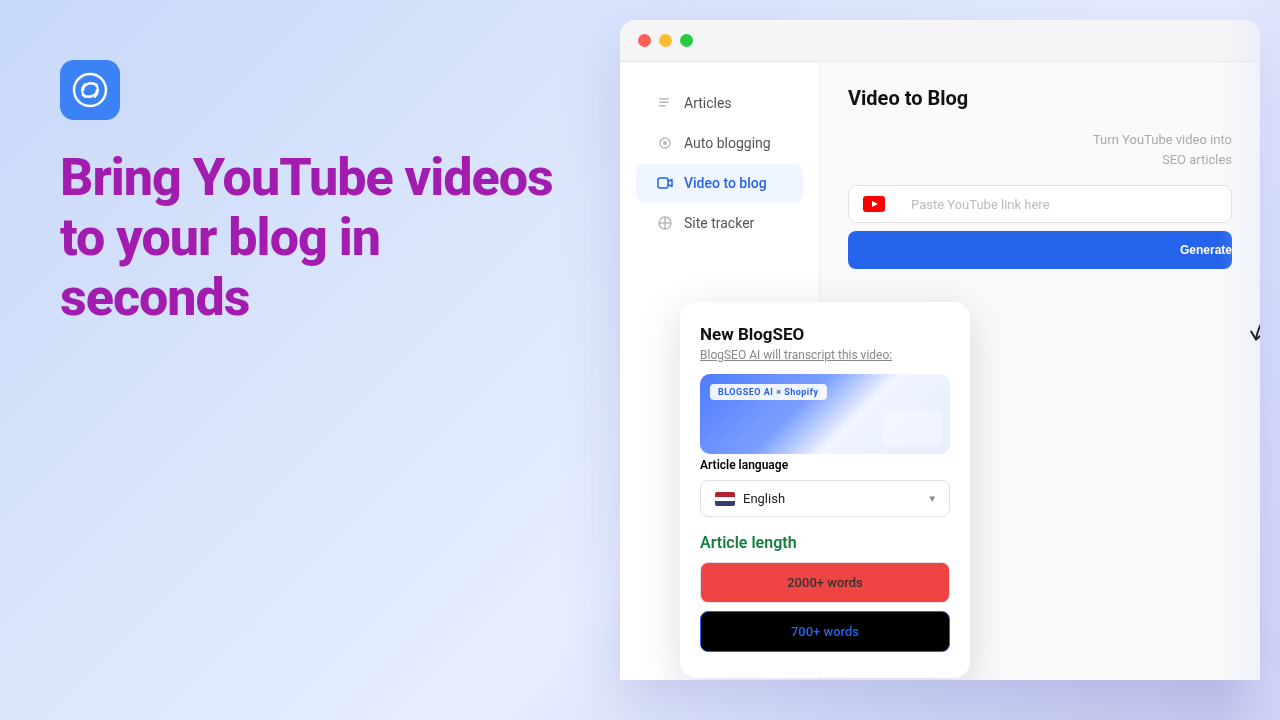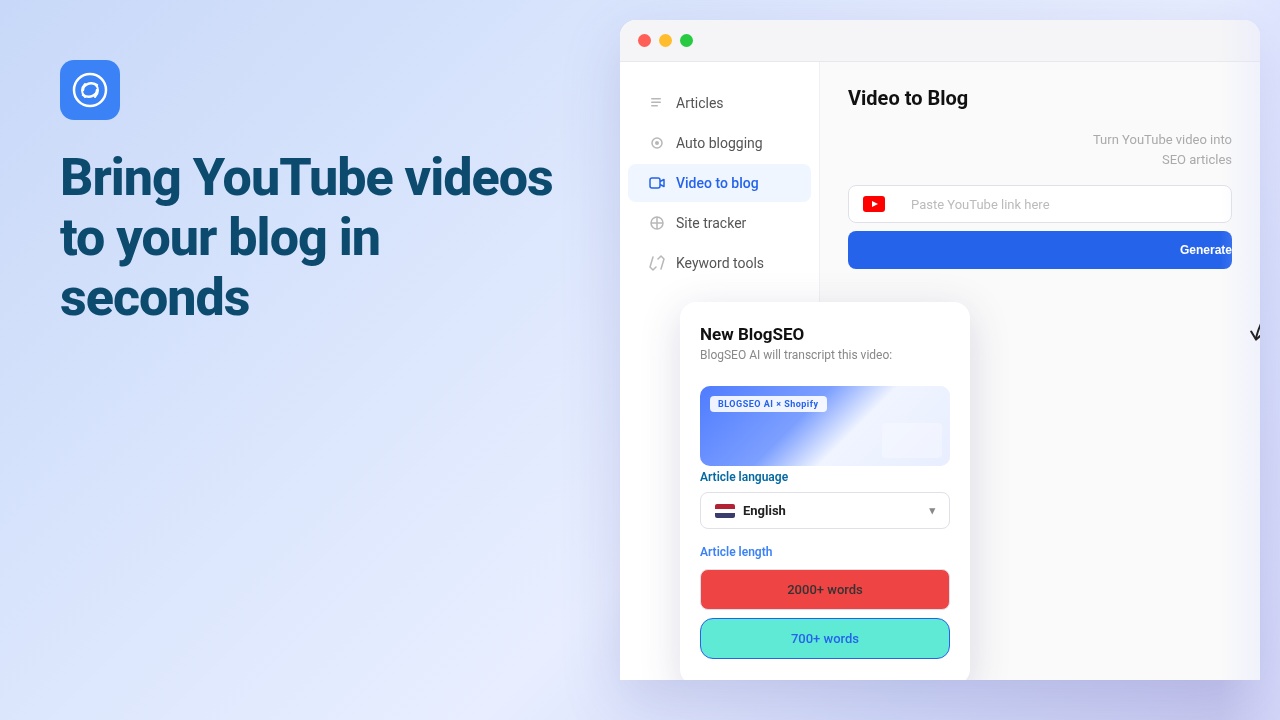--- a/index.html
+++ b/index.html
@@ -35,21 +35,21 @@
 
     .logo-icon svg {
       width: 38px;
       height: 38px;
     }
 
     .headline {
       font-size: 52px;
       font-weight: 800;
       line-height: 1.15;
-      color: #0c4a6e;
+      color: #a21caf;
       letter-spacing: -1px;
     }
 
     .subtext {
       font-size: 18px;
       line-height: 1.6;
       color: #444466;
       max-width: 520px;
     }
 
@@ -96,21 +96,21 @@
     .browser-body {
       display: flex;
       flex: 1;
     }
 
     
     .sidebar {
       width: 200px;
       background: #fff;
       border-right: 1px solid #f0f0f4;
-      padding: 20px 0;
+      padding: 20px 8px;
     }
 
     .sidebar-item {
       display: flex;
       align-items: center;
       gap: 10px;
       padding: 10px 20px;
       font-size: 14px;
       color: #555;
       cursor: pointer;
@@ -214,21 +214,22 @@
     .modal-title {
       font-size: 17px;
       font-weight: 700;
       color: #111;
       margin-bottom: 4px;
     }
 
     .modal-subtitle {
       font-size: 12px;
       color: #888;
-      margin-bottom: 24px;
+      margin-bottom: 12px;
+      text-decoration: underline;
     }
 
     .video-thumbnail {
       width: 100%;
       height: 80px;
       background: linear-gradient(135deg, #e8f0ff, #f0e8ff);
       border-radius: 10px;
       margin-bottom: 4px;
       display: flex;
       align-items: center;
@@ -259,38 +260,37 @@
       border-radius: 4px;
       font-size: 9px;
       font-weight: 700;
       color: #2563eb;
       letter-spacing: 0.5px;
     }
 
     .article-language-label {
       font-size: 12px;
       font-weight: 600;
-      color: #0369a1;
+      color: #000000;
       margin-bottom: 8px;
     }
 
     .language-select {
       width: 100%;
       border: 1px solid #e0e0e8;
       border-radius: 8px;
       padding: 10px 14px;
       font-size: 13px;
       color: #222;
       display: flex;
       align-items: center;
       justify-content: space-between;
       margin-bottom: 16px;
       cursor: pointer;
       background: #fff;
-      font-weight: bold;
     }
 
     .language-left {
       display: flex;
       align-items: center;
       gap: 8px;
     }
 
     .flag-icon {
       width: 20px;
@@ -300,45 +300,44 @@
       position: relative;
       overflow: hidden;
     }
 
     .chevron-down {
       font-size: 11px;
       color: #888;
     }
 
     .article-length-label {
-      font-size: 12px;
+      font-size: 16px;
       font-weight: 600;
-      color: #3b82f6;
+      color: #15803d;
       margin-bottom: 10px;
     }
 
     .length-option {
       width: 100%;
       border: 1px solid #e0e0e8;
       border-radius: 8px;
       padding: 12px 0;
       font-size: 13px;
       font-weight: 500;
       color: #333;
       text-align: center;
       margin-bottom: 8px;
       cursor: pointer;
       background: #ef4444;
     }
 
     .length-option.selected {
       border-color: #2563eb;
       color: #2563eb;
-      background: #5eead4;
-      border-radius: 13px;
+      background: #000000;
     }
 
     
     .arrow-decoration {
       position: absolute;
       right: -80px;
       top: 220px;
       width: 100px;
       height: 100px;
       z-index: 11;
@@ -416,29 +415,20 @@
         </div>
         <div class="sidebar-item">
           <span class="sidebar-icon">
             <svg width="16" height="16" viewBox="0 0 16 16" fill="none">
                 <circle cx="8" cy="8" r="6" stroke="#888" stroke-width="1.5" fill="none"></circle>
                 <path d="M8 2 L8 14M2 8 L14 8" stroke="#888" stroke-width="1.5"></path>
               </svg>
           </span>
           <span>Site tracker</span>
         </div>
-        <div class="sidebar-item">
-          <span class="sidebar-icon">
-            <svg width="16" height="16" viewBox="0 0 16 16" fill="none">
-                <path d="M7 12 L4 15 L1 12 L4 2" stroke="#888" stroke-width="1.5" stroke-linecap="round" stroke-linejoin="round" fill="none"></path>
-                <path d="M9 4 L12 1 L15 4 L12 14" stroke="#888" stroke-width="1.5" stroke-linecap="round" stroke-linejoin="round" fill="none"></path>
-              </svg>
-          </span>
-          <span>Keyword tools</span>
-        </div>
       </div>
 
       <div class="main-content">
         <div class="page-title">Video to Blog</div>
 
         <div class="subtext-main">
           <span>Turn YouTube video into</span><br>
           <span>SEO articles</span>
         </div>
 

